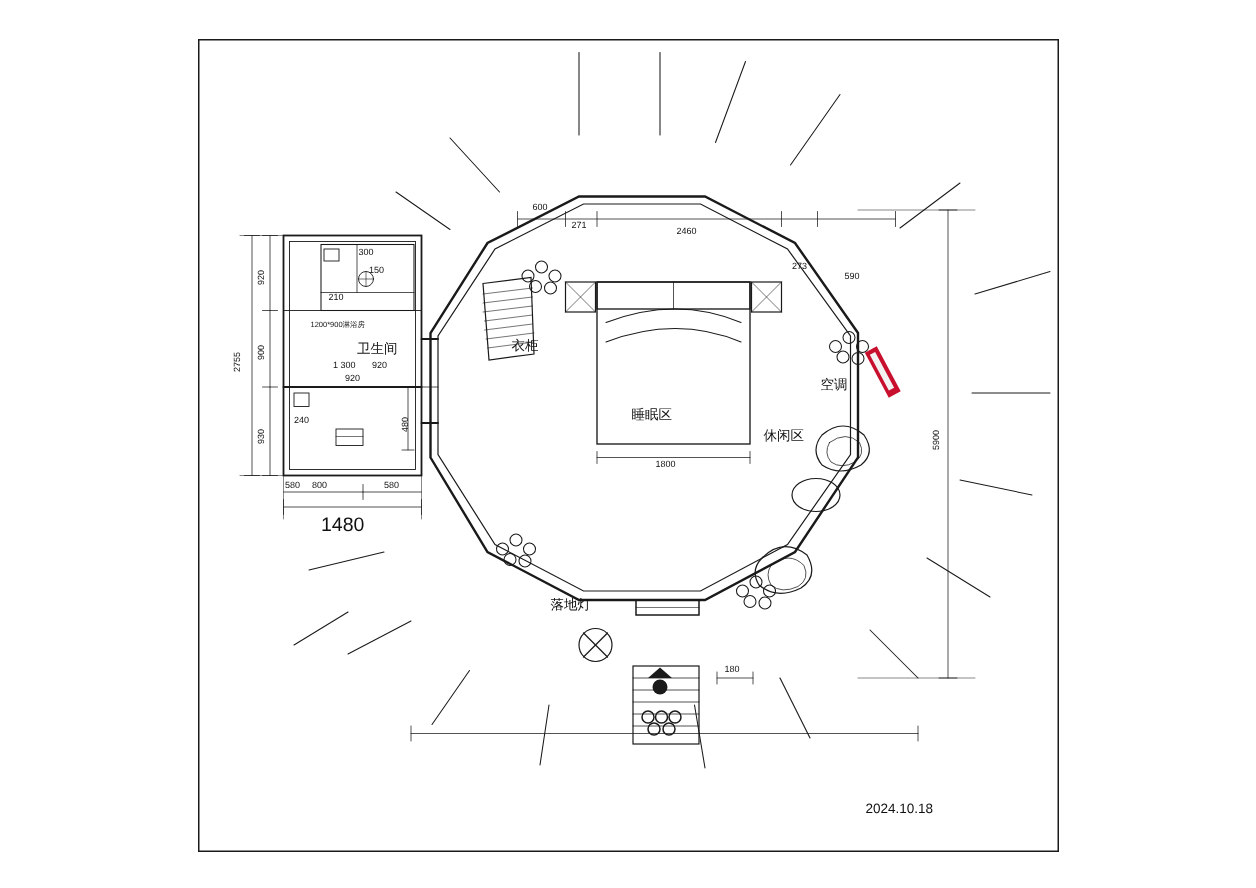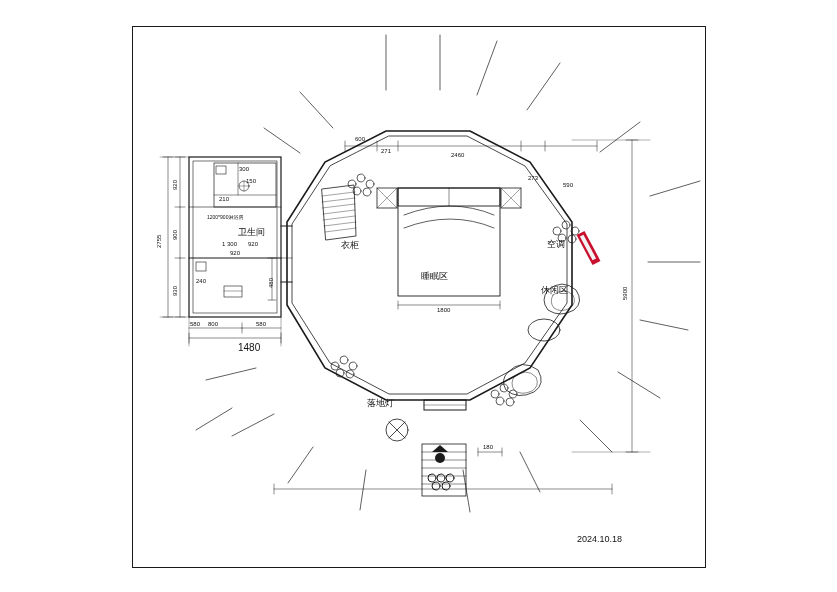--- a/index.html
+++ b/index.html
@@ -256,34 +256,34 @@
         <line x1="268" y1="258" x2="276" y2="258"></line>
         <line x1="268" y1="300" x2="276" y2="300"></line>
       </g>
     </g>
   </svg>
 
   <div class="hl" style="left:584px; top:231px; width:9px; height:34px; background:#c8102e; transform:rotate(-28deg);"></div>
   <div class="hl" style="left:586px; top:234px; width:4px; height:27px; background:#f2f2f2; transform:rotate(-28deg);"></div>
 
   <div class="lbl cn" style="left:238px; top:228px;">卫生间</div>
-  <div class="lbl cn" style="left:341px; top:241px;">衣柜</div>
+  <div class="lbl cn" style="left:341px; top:226px;">衣柜</div>
   <div class="lbl cn" style="left:421px; top:272px;text-align:center;">睡眠区</div>
-  <div class="lbl cn" style="left:547px; top:240px;">空调</div>
-  <div class="lbl cn" style="left:509px; top:286px;margin-left:32px;">休闲区</div>
+  <div class="lbl cn" style="left:547px; top:252px;">空调</div>
+  <div class="lbl cn" style="left:509px; top:286px;">休闲区</div>
   <div class="lbl cn" style="left:367px; top:399px;text-align:right;">落地灯</div>
 
   <div class="dim" style="left:622px; top:300px; transform-origin:0 0; transform:rotate(-90deg);">5900</div>
 
   <div class="dim" style="left:156px; top:248px; transform-origin:0 0; transform:rotate(-90deg);">2755</div>
   <div class="dim" style="left:172px; top:190px; transform-origin:0 0; transform:rotate(-90deg);">920</div>
   <div class="dim" style="left:172px; top:240px; transform-origin:0 0; transform:rotate(-90deg);">900</div>
   <div class="dim" style="left:172px; top:296px; transform-origin:0 0; transform:rotate(-90deg);">930</div>
 
-  <div class="dim" style="left:238px; top:343px; font-size:10px;">1480</div>
+  <div class="dim" style="left:214px; top:343px; font-size:13px;">1480</div>
   <div class="dim" style="left:208px; top:321px;">800</div>
   <div class="dim" style="left:256px; top:321px;">580</div>
 
   <div class="dim" style="left:355px; top:136px;">600</div>
   <div class="dim" style="left:381px; top:148px;">271</div>
   <div class="dim" style="left:451px; top:152px;">2460</div>
   <div class="dim" style="left:528px; top:175px;">273</div>
   <div class="dim" style="left:563px; top:182px;">590</div>
 
   <div class="dim" style="left:437px; top:307px;">1800</div>

